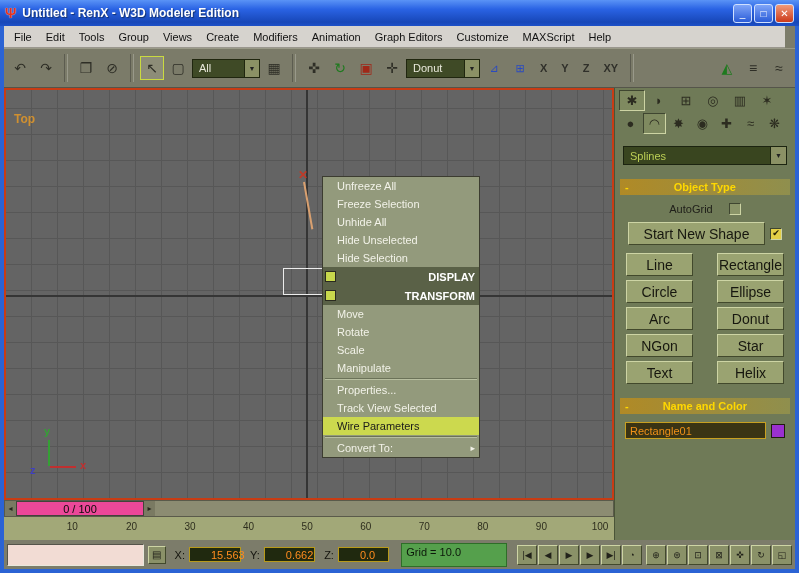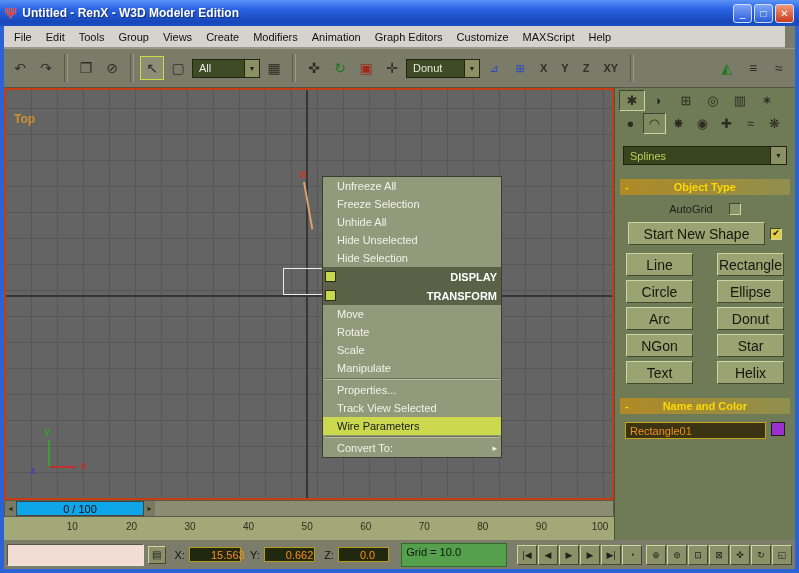--- a/index.html
+++ b/index.html
@@ -52,21 +52,21 @@
     transform:rotate(-10deg); transform-origin:top center; }
   .vertex-x { position:absolute; left:292px; top:78px; color:#c03a28; font-weight:bold; font-size:12px; }
   .tripod { position:absolute; left:22px; top:338px; width:60px; height:52px; font-size:11px; font-weight:bold; }
   .trip-y-line { position:absolute; left:20px; top:12px; width:2px; height:26px; background:#35a035; }
   .trip-x-line { position:absolute; left:22px; top:38px; width:26px; height:2px; background:#c03030; }
   .trip-y { position:absolute; left:16px; top:-3px; color:#35a035; }
   .trip-x { position:absolute; left:52px; top:31px; color:#c03030; }
   .trip-z { position:absolute; left:2px; top:36px; color:#4040c0; }
 
   
-  .quadmenu { position:absolute; left:322px; top:176px; width:180px; background:#939a7c;
+  .quadmenu { position:absolute; left:322px; top:176px; width:158px; background:#939a7c;
     border:1px solid #3c3c30; z-index:50; font-size:11px; }
   .qitem { height:18px; line-height:18px; padding-left:14px; color:#f2f2e8; position:relative; }
   .qitem.hl { background:#ccd94e; color:#1a1a1a; }
   .qarrow { position:absolute; right:4px; top:0; font-size:9px; }
   .qheader { height:19px; background:#5a6147; display:flex; align-items:center; }
   .qsquare { width:11px; height:11px; background:#c8d84c; border:1px solid #2a2a20; margin-left:2px; }
   .qtitle { margin-left:auto; padding-right:4px; color:#ffffff; font-weight:bold; }
   .qsep { height:2px; border-top:1px solid #6b7258; border-bottom:1px solid #b8bfa0; margin:1px 2px; }
 
   
@@ -85,30 +85,30 @@
   .rminus { padding:0 5px; }
   .rtitle { margin:0 auto; padding-right:14px; }
   .agrow { display:flex; justify-content:center; align-items:center; gap:16px; margin-top:8px; color:#20201a; }
   .chk { width:12px; height:12px; background:#8a9468; border:1px solid; border-color:#3f4630 #cdd4a4 #cdd4a4 #3f4630; }
   .chk.checked { background:#e3cf46; color:#201c04; font-size:9px; display:grid; place-items:center; line-height:1; }
   .snsrow { display:flex; align-items:center; margin:7px 13px 0; gap:5px; }
   .obtn { height:23px; background:#9aa371; border:1px solid; border-color:#cdd4a4 #42492c #42492c #cdd4a4;
     color:#17170f; display:grid; place-items:center; font-size:14px; }
   .snsbtn { flex:1; }
   .btngrid { display:grid; grid-template-columns:1fr 1fr; gap:4px 24px; margin:8px 11px 0; }
-  .namerow { display:flex; gap:5px; margin:8px 10px 0;border-radius:6px; }
+  .namerow { display:flex; align-items:center; gap:5px; margin:8px 10px 0;border-radius:6px; }
   .namefield { flex:1; height:17px; background:#3a3414; border:1px solid #c8a020; color:#f09018;
     display:flex; align-items:center; padding-left:4px; }
   .swatch { width:14px; height:14px; background:#9a30d0; border:1px solid #201c10; }
 
   
   .timeslider { position:absolute; left:4px; top:500px; width:610px; height:17px; background:#8c8c72;
     border:1px solid #5a5a4a; display:flex; align-items:center; }
   .ts-arrow { width:11px; height:15px; background:#7a7a62; color:#26261c; display:grid; place-items:center; font-size:8px; }
-  .ts-thumb { width:128px; height:15px; background:#0ea5e9; border:1px solid #44443a; color:#0a0a08;
+  .ts-thumb { width:128px; height:15px; background:#ec4899; border:1px solid #44443a; color:#0a0a08;
     font-size:11px; display:grid; place-items:center; }
   .ruler { position:absolute; left:4px; top:517px; width:610px; height:40px; background:#a2a878;
     border-bottom:1px solid #6a6a55; }
   .ruler .ticks { position:absolute; left:8px; right:4px; bottom:2px; height:5px;
     background-image:repeating-linear-gradient(90deg,#70754e 0 1px, transparent 1px 5.86px); }
   .rlabel { position:absolute; top:4px; transform:translateX(-50%); font-size:10px; color:#2e2e1e; }
 
   
   .statusbar { position:absolute; left:4px; top:540px; width:791px; height:29px; background:#7c7c6a;
     display:flex; align-items:center; gap:4px; padding:0 3px; font-size:11px; }

